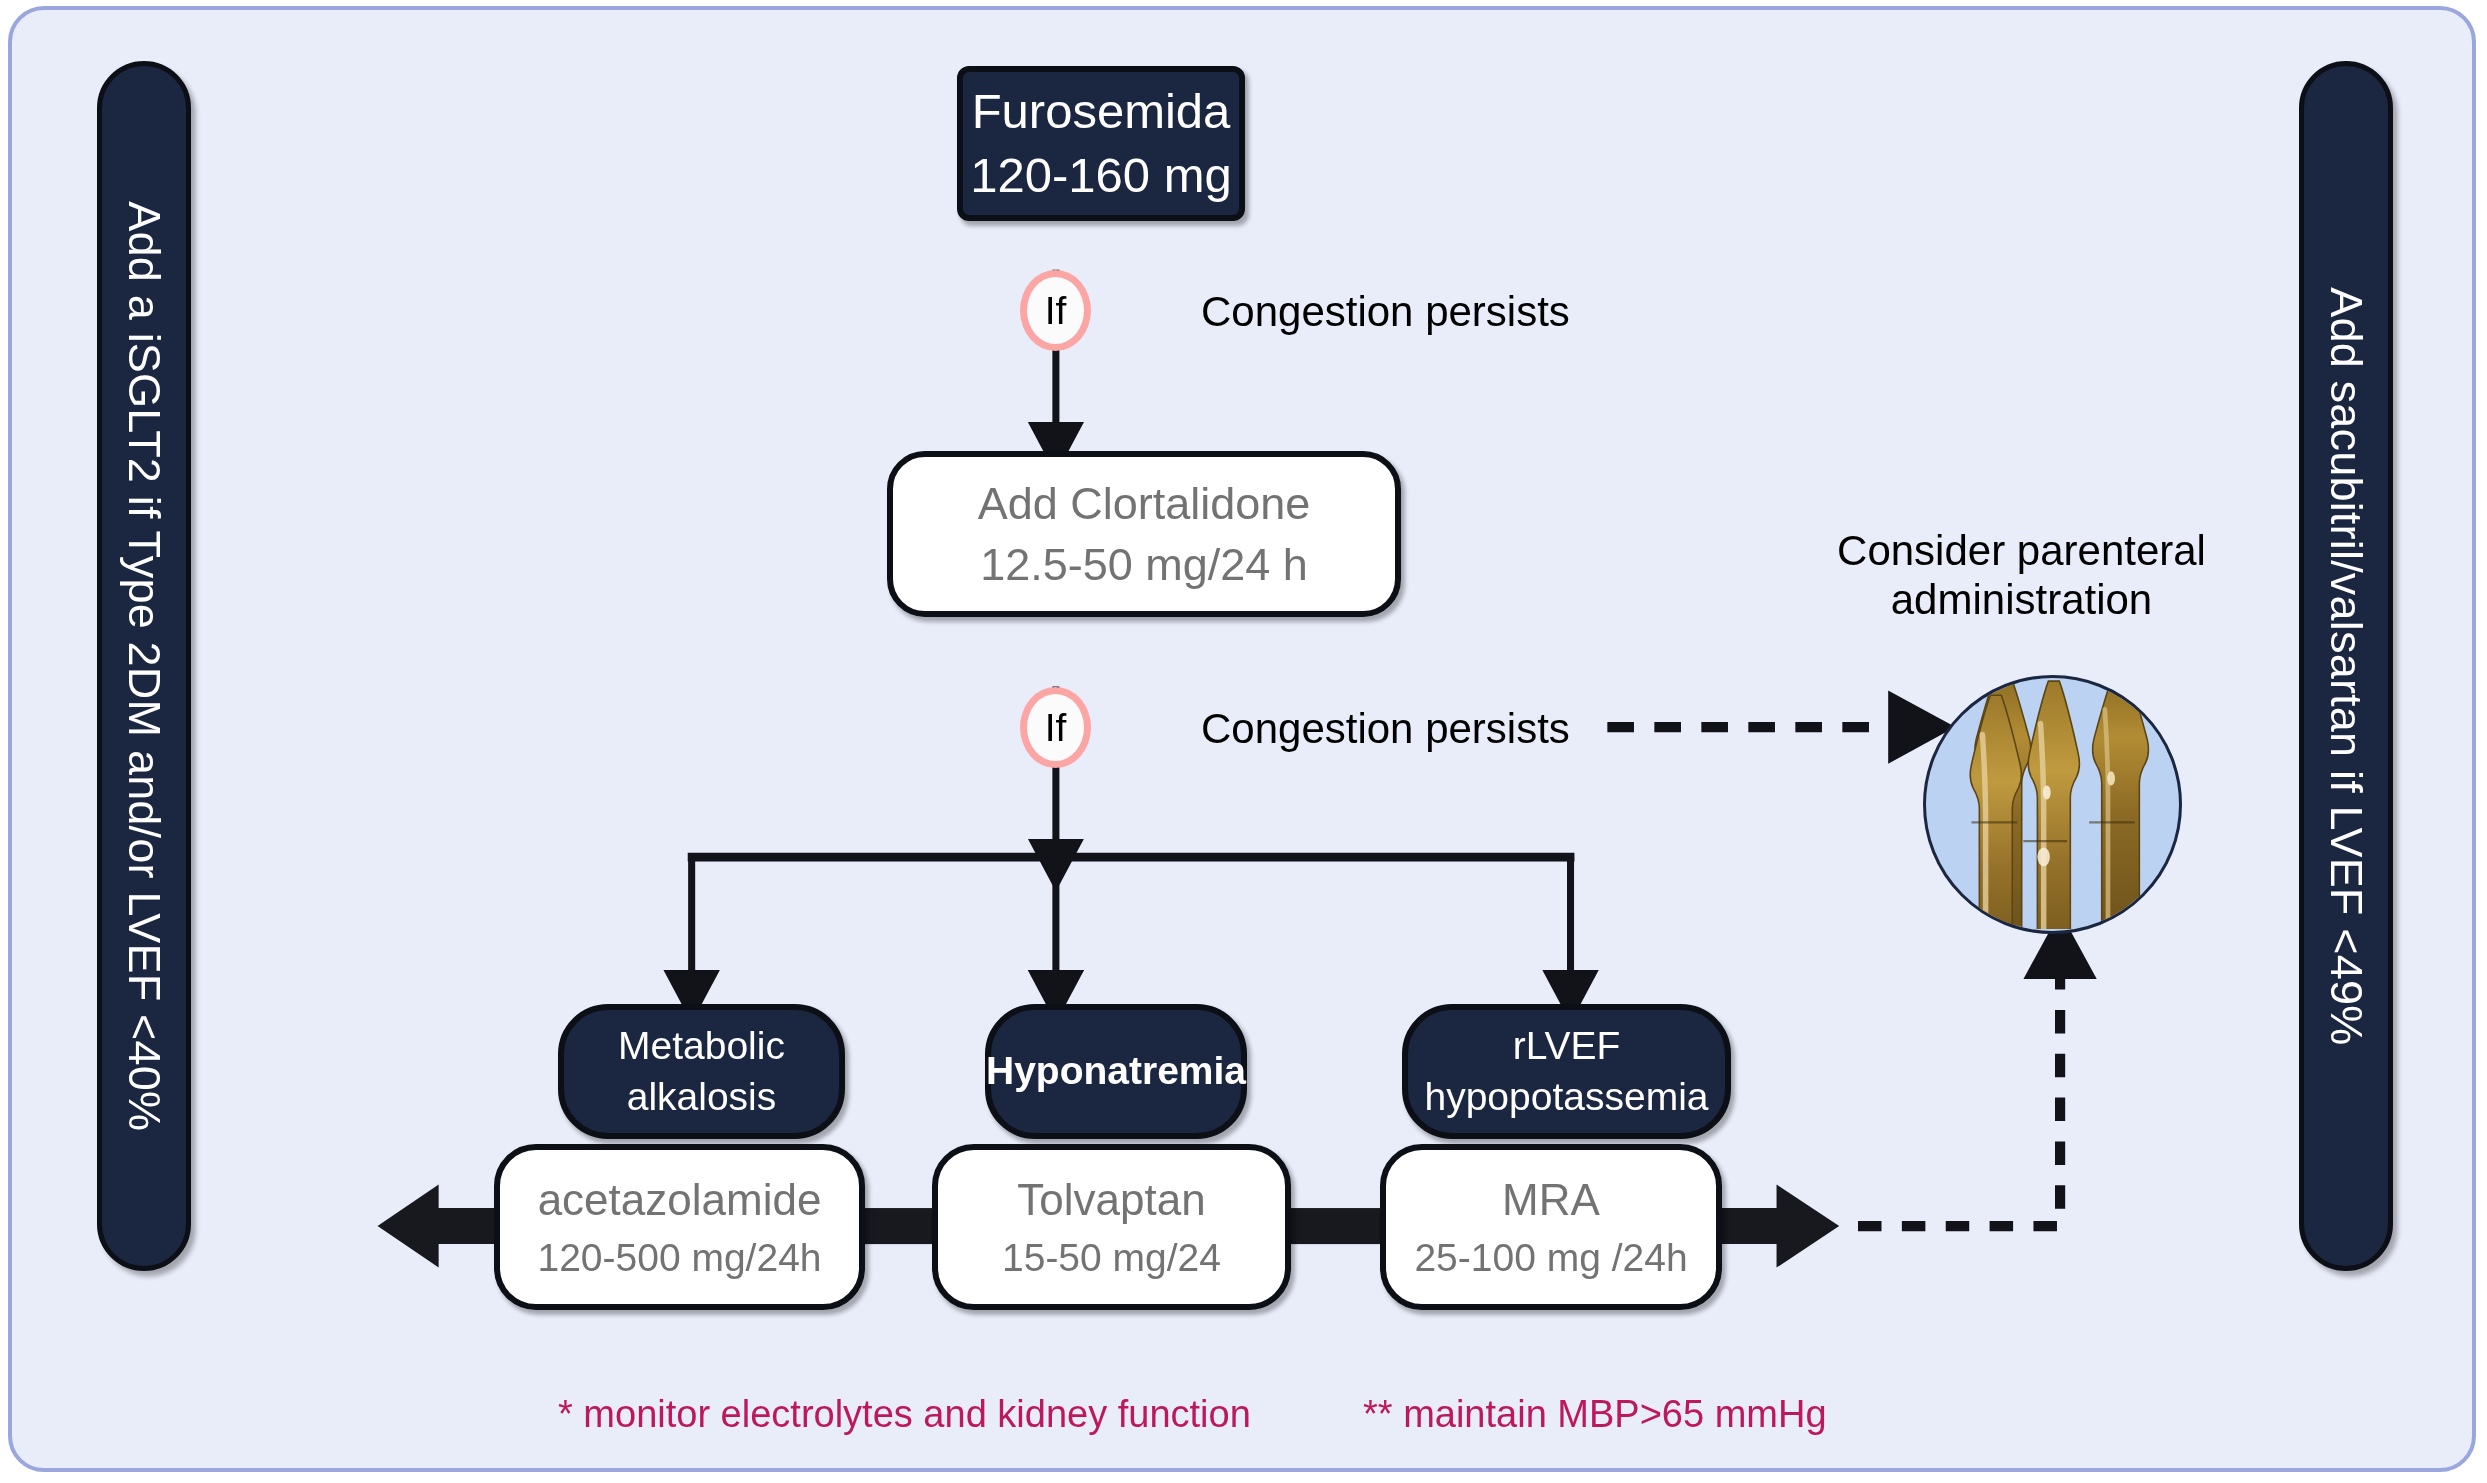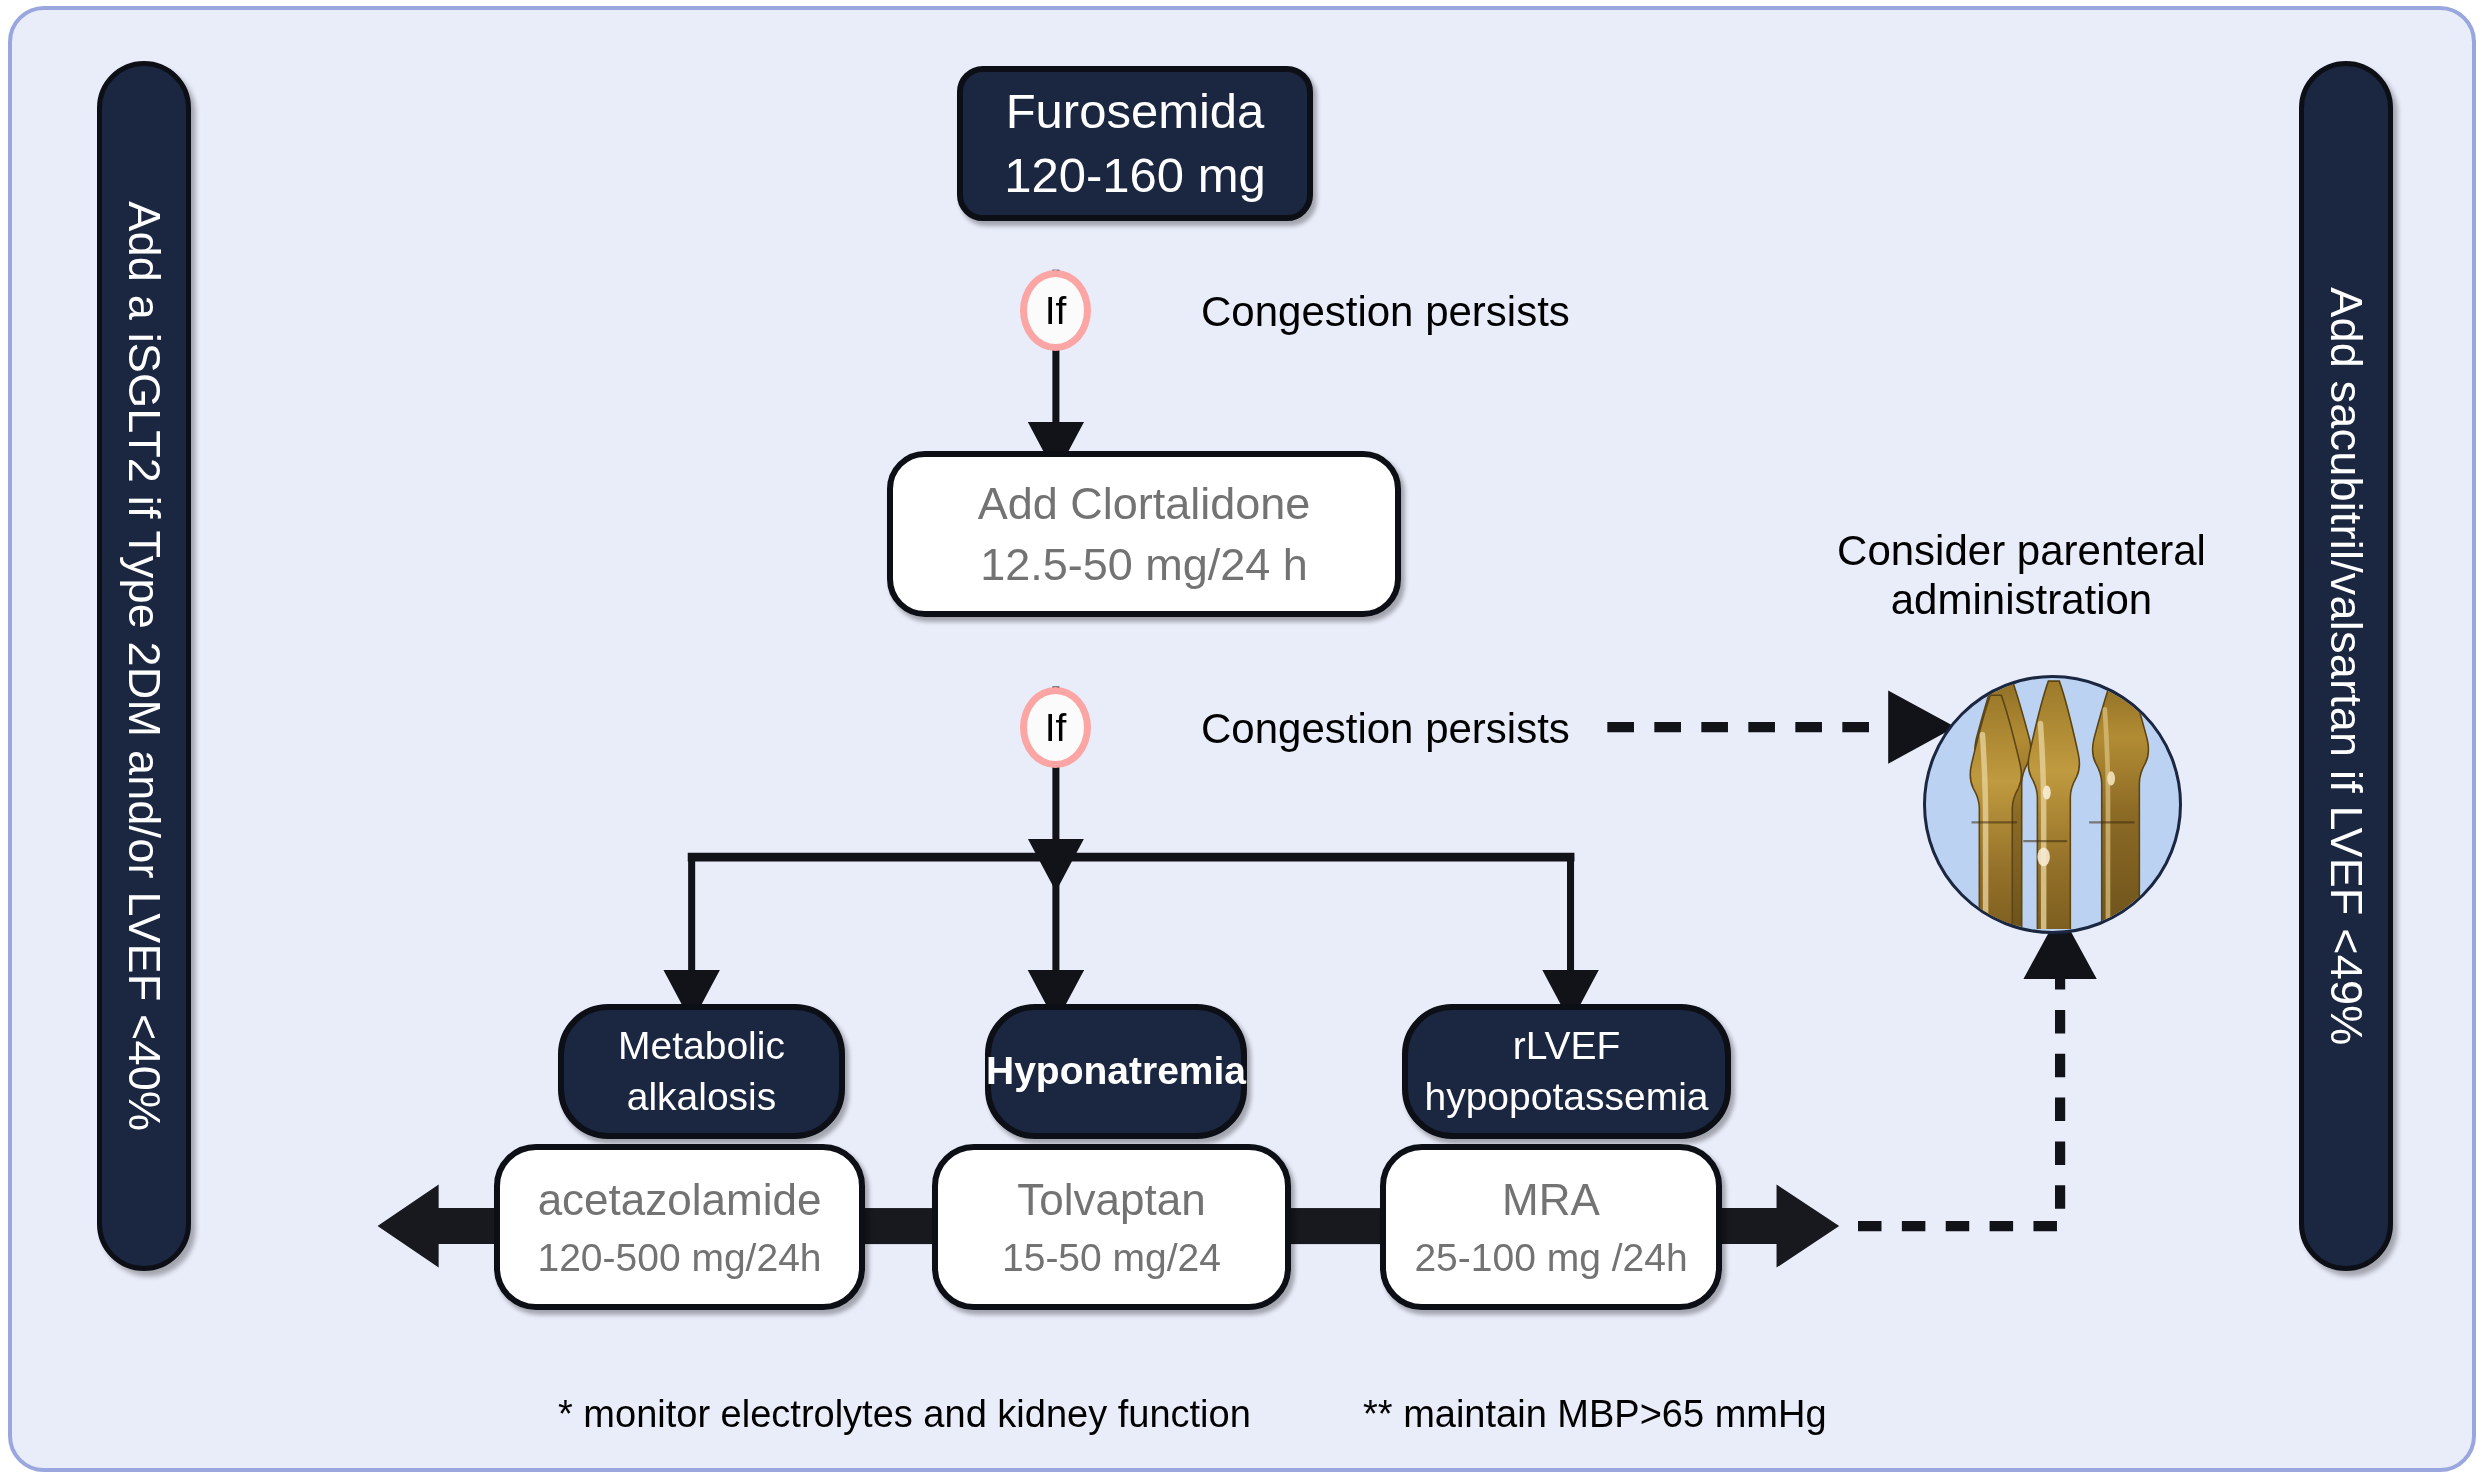--- a/index.html
+++ b/index.html
@@ -87,23 +87,23 @@
     background: #ffffff;
     color: #737373;
   }
   .node .ln1 { display: block; }
   .node .ln2 { display: block; }
 
   
   #node-furosemida {
     left: 957px;
     top: 66px;
-    width: 356px;
+    width: 288px;
     height: 155px;
-    border-radius: 26px;
+    border-radius: 12px;
     font-size: 49px;
     line-height: 1.30;
     align-items: center;
   }
   
   #node-clortalidone {
     left: 887px;
     top: 451px;
     width: 514px;
     height: 166px;
@@ -170,21 +170,21 @@
     width: 439px;
     text-align: center;
     font-size: 42px;
     line-height: 1.17;
     color: #000000;
   }
 
   .footnote {
     position: absolute;
     font-size: 38px;
-    color: #000000;
+    color: #be185d;
     white-space: nowrap;
     top: 1393px;
     text-align: center;
   }
   #footnote-1 { left: 558px; }
   #footnote-2 { left: 1363px; }
 
   
   #ampoule {
     position: absolute;

